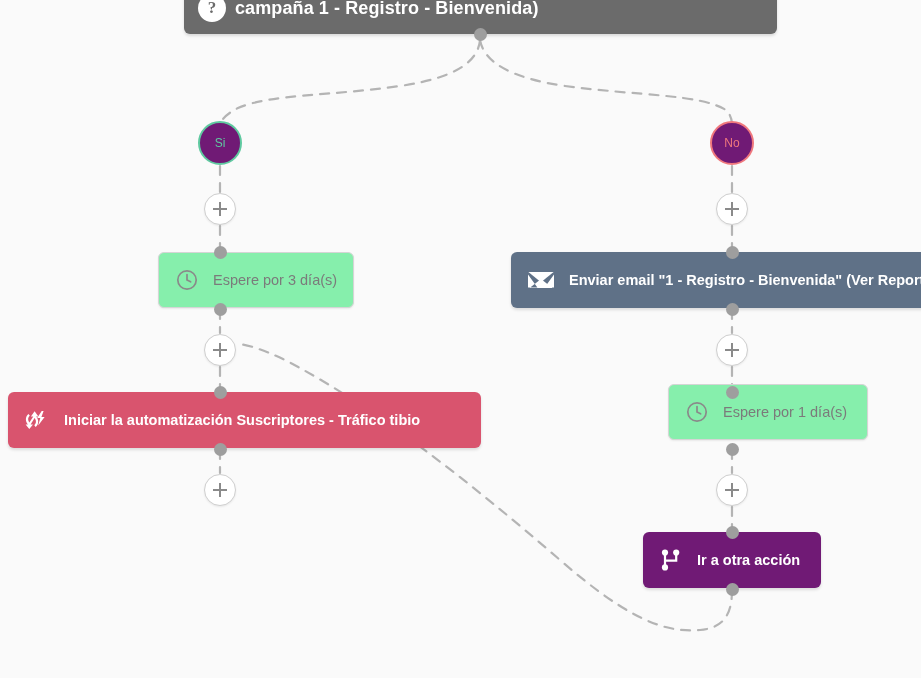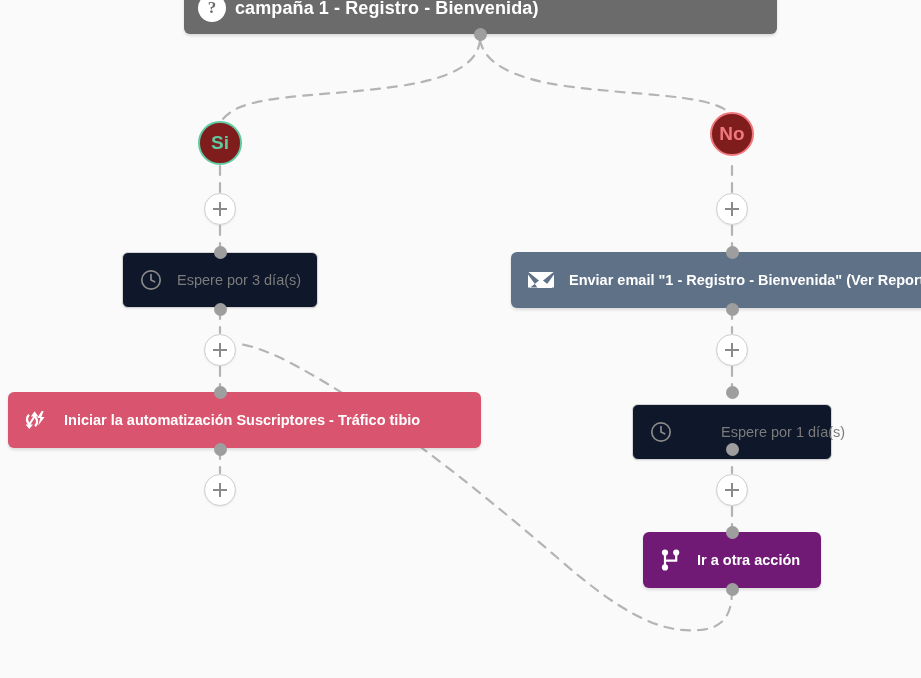--- a/index.html
+++ b/index.html
@@ -64,26 +64,26 @@
     font-size: 17px;
     font-weight: bold;
     font-family: "Liberation Serif", serif;
     flex: 0 0 auto;
   }
 
   
   .branch-circle {
     width: 44px; height: 44px;
     border-radius: 50%;
-    background: #7f1d1d;
+    background: #701a75;
     display: flex;
     align-items: center;
     justify-content: center;
-    font-size: 19px;
-    font-weight: bold;
+    font-size: 12px;
+    font-weight: normal;
     box-sizing: border-box;
   }
   .branch-yes { border: 2.5px solid #5fc9a0; color: #5fc9a0; }
   .branch-no  { border: 2.5px solid #f0787d; color: #f0787d; }
 
   
   .plus-btn {
     width: 32px; height: 32px;
     border-radius: 50%;
     background: #ffffff;
@@ -130,24 +130,25 @@
   .step-card .card-icon {
     flex: 0 0 auto;
     display: flex;
     align-items: center;
     justify-content: center;
     margin-right: 14px;
   }
 
   
   .card-wait {
-    background: #0f172a;
+    background: #86efac;
     border: 1.5px solid #d5d5d5;
     color: #7f7f7f;
     box-shadow: 0 1px 2px rgba(0,0,0,0.07);
+    margin-left: 36px;
   }
   .card-wait .card-label { font-weight: normal; color: #7b7b7b; }
 
   
   .card-email { background: #5f7187; color: #ffffff; }
   .card-email .card-label { font-weight: bold; }
 
   
   .card-automation { background: #d9546e; color: #ffffff; }
   .card-automation .card-label { font-weight: bold; }
@@ -211,21 +212,21 @@
   <div class="node cond-bar" style="left:184px; top:-18px; width:593px; height:52px;">
     <span class="q-icon">?</span>
     <span class="label">campaña 1 - Registro - Bienvenida)</span>
   </div>
   <div class="knob" style="left:473.5px; top:28px;"></div>
 
   <div class="node branch-circle branch-yes" style="left:198px; top:121px;">
     <span>Si</span>
   </div>
 
-  <div class="node branch-circle branch-no" style="left:710px; top:112px;">
+  <div class="node branch-circle branch-no" style="left:710px; top:121px;">
     <span>No</span>
   </div>
 
   <div class="node plus-btn" style="left:204px; top:193px;">
     <span class="plus-glyph"></span>
   </div>
   <div class="node plus-btn" style="left:204px; top:334px;">
     <span class="plus-glyph"></span>
   </div>
   <div class="node plus-btn" style="left:204px; top:474px;">
@@ -278,21 +279,21 @@
         <path d="M1.0 5.4 L1.0 18.6 L10.4 18.6 L1.0 5.4 Z
                  M27.0 5.4 L27.0 18.6 L17.6 18.6 L27.0 5.4 Z
                  M2.6 19.0 L14.0 10.0 L25.4 19.0 Z"></path>
       </svg>
     </span>
     <span class="card-label">Enviar email "1 - Registro - Bienvenida" (Ver Reporte</span>
   </div>
   <div class="knob" style="left:725.5px; top:246px;"></div>
   <div class="knob" style="left:725.5px; top:303px;"></div>
 
-  <div class="node step-card card-wait" style="left:632px; top:404px; width:200px; height:56px;gap:34px;">
+  <div class="node step-card card-wait" style="left:632px; top:384px; width:200px; height:56px;">
     <span class="card-icon">
       <svg width="24" height="24" viewBox="0 0 24 24" fill="none" stroke="#8a8a8a" stroke-width="1.7">
         <circle cx="12" cy="12" r="9.2"></circle>
         <path d="M12 6.6 L12 12 L15.6 13.8" stroke-linecap="round"></path>
       </svg>
     </span>
     <span class="card-label">Espere por 1 día(s)</span>
   </div>
   <div class="knob" style="left:725.5px; top:386px;"></div>
   <div class="knob" style="left:725.5px; top:443px;"></div>

